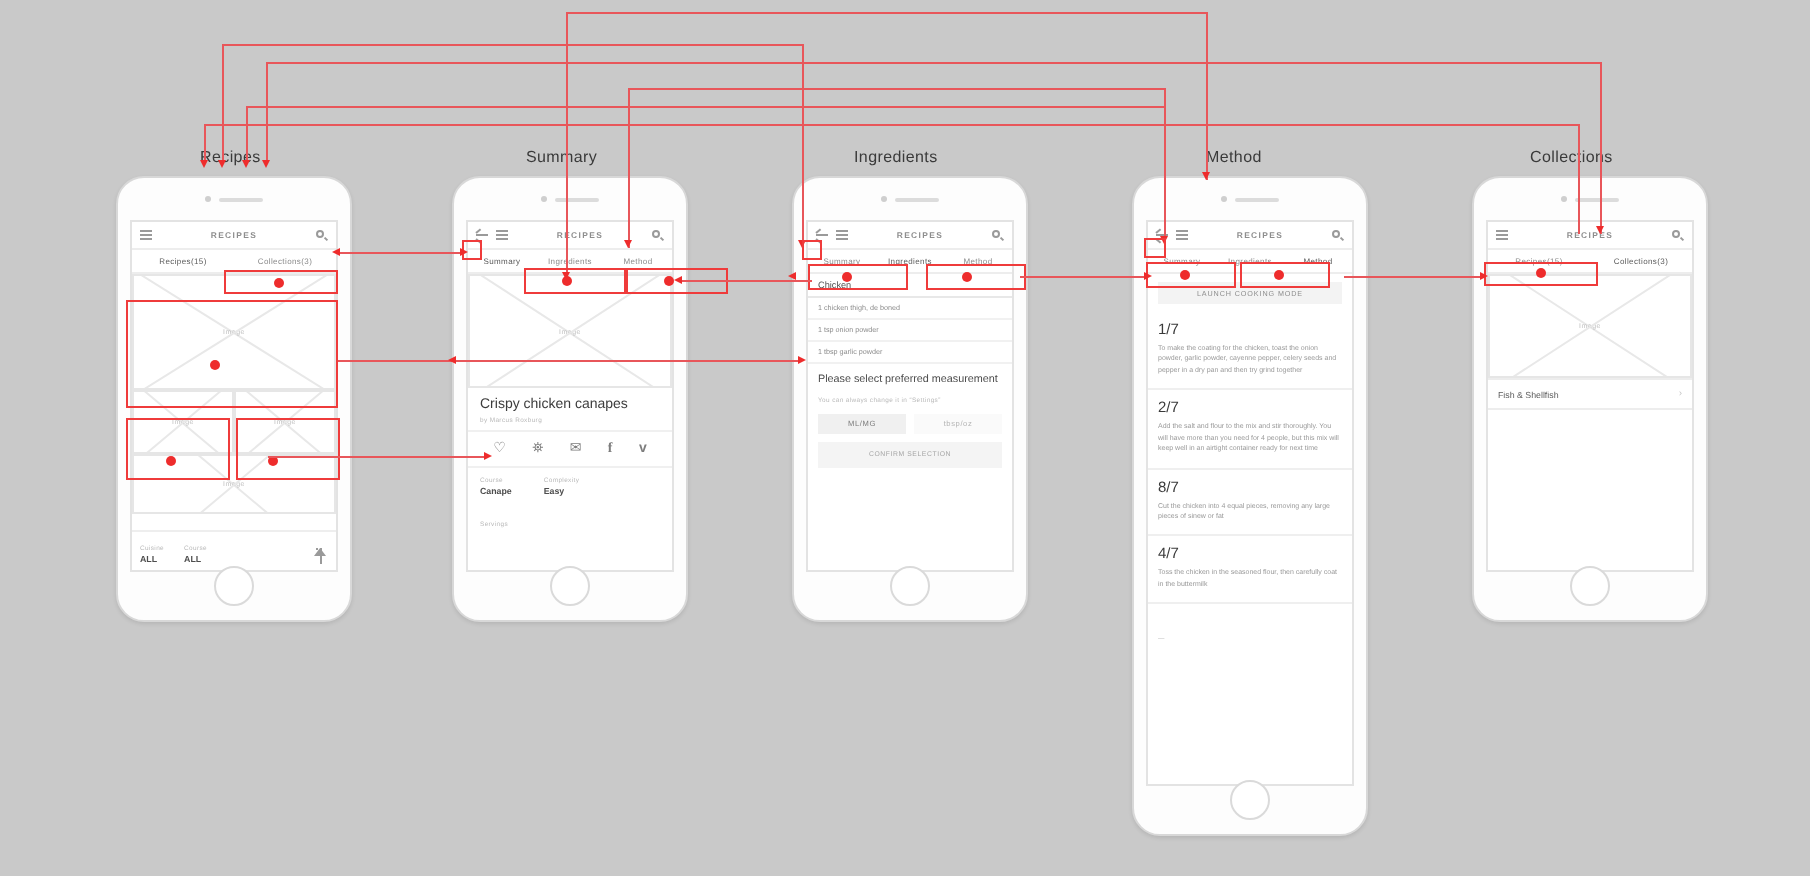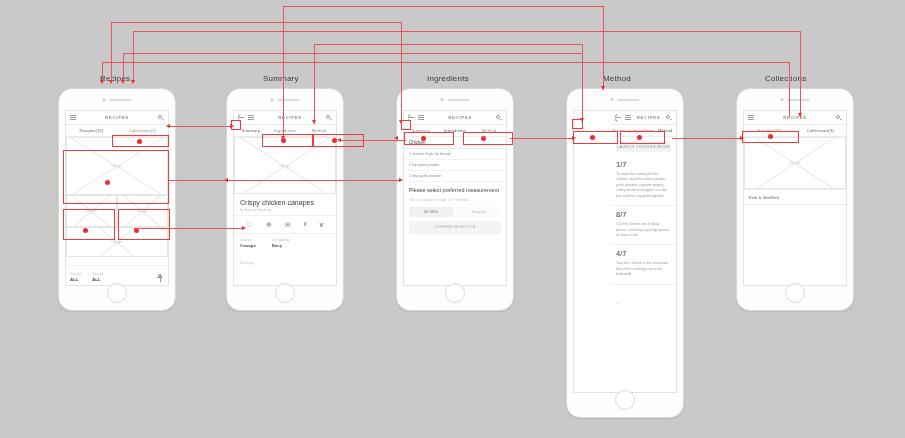--- a/index.html
+++ b/index.html
@@ -335,21 +335,21 @@
       </div>
     </div>
     <div class="home"></div>
   </div>
 
   <div class="phone" style="left:566px;top:88px;width:118px;height:330px;">
     <div class="speaker">
         <span class="cam"></span>
         <span class="grill"></span>
       </div>
-    <div class="screen" style="height:283px;padding-left:37px;">
+    <div class="screen" style="height:283px;">
 
       <div class="navbar">
         <span class="backarrow">
             <s></s>
           </span>
         <span class="ico burger" style="margin-left:3px;">
             <i></i>
             <i></i>
             <i></i>
           </span>
@@ -364,20 +364,24 @@
         <div class="tab">Summary</div>
         <div class="tab">Ingredients</div>
         <div class="tab active">Method</div>
       </div>
 
       <div class="cookbtn">LAUNCH COOKING MODE</div>
 
       <div class="step">
         <div class="num">1/7</div>
         <div class="body">To make the coating for the chicken, toast the onion powder, garlic powder, cayenne pepper, celery seeds and pepper in a dry pan and then try grind together</div>
+      </div>
+      <div class="step">
+        <div class="num">2/7</div>
+        <div class="body">Add the salt and flour to the mix and stir thoroughly. You will have more than you need for 4 people, but this mix will keep well in an airtight container ready for next time</div>
       </div>
       <div class="step">
         <div class="num">8/7</div>
         <div class="body">Cut the chicken into 4 equal pieces, removing any large pieces of sinew or fat</div>
       </div>
       <div class="step">
         <div class="num">4/7</div>
         <div class="body">Toss the chicken in the seasoned flour, then carefully coat in the buttermilk</div>
       </div>
       <div style="padding:5px;">

